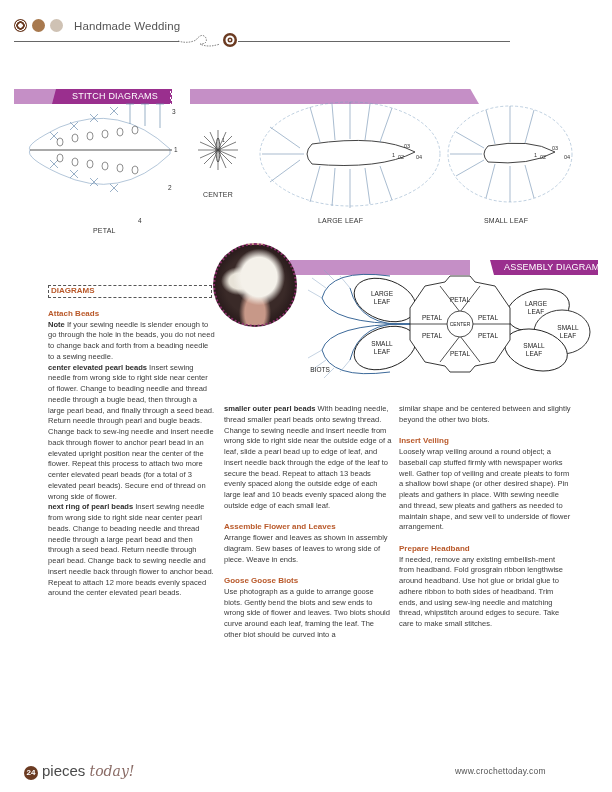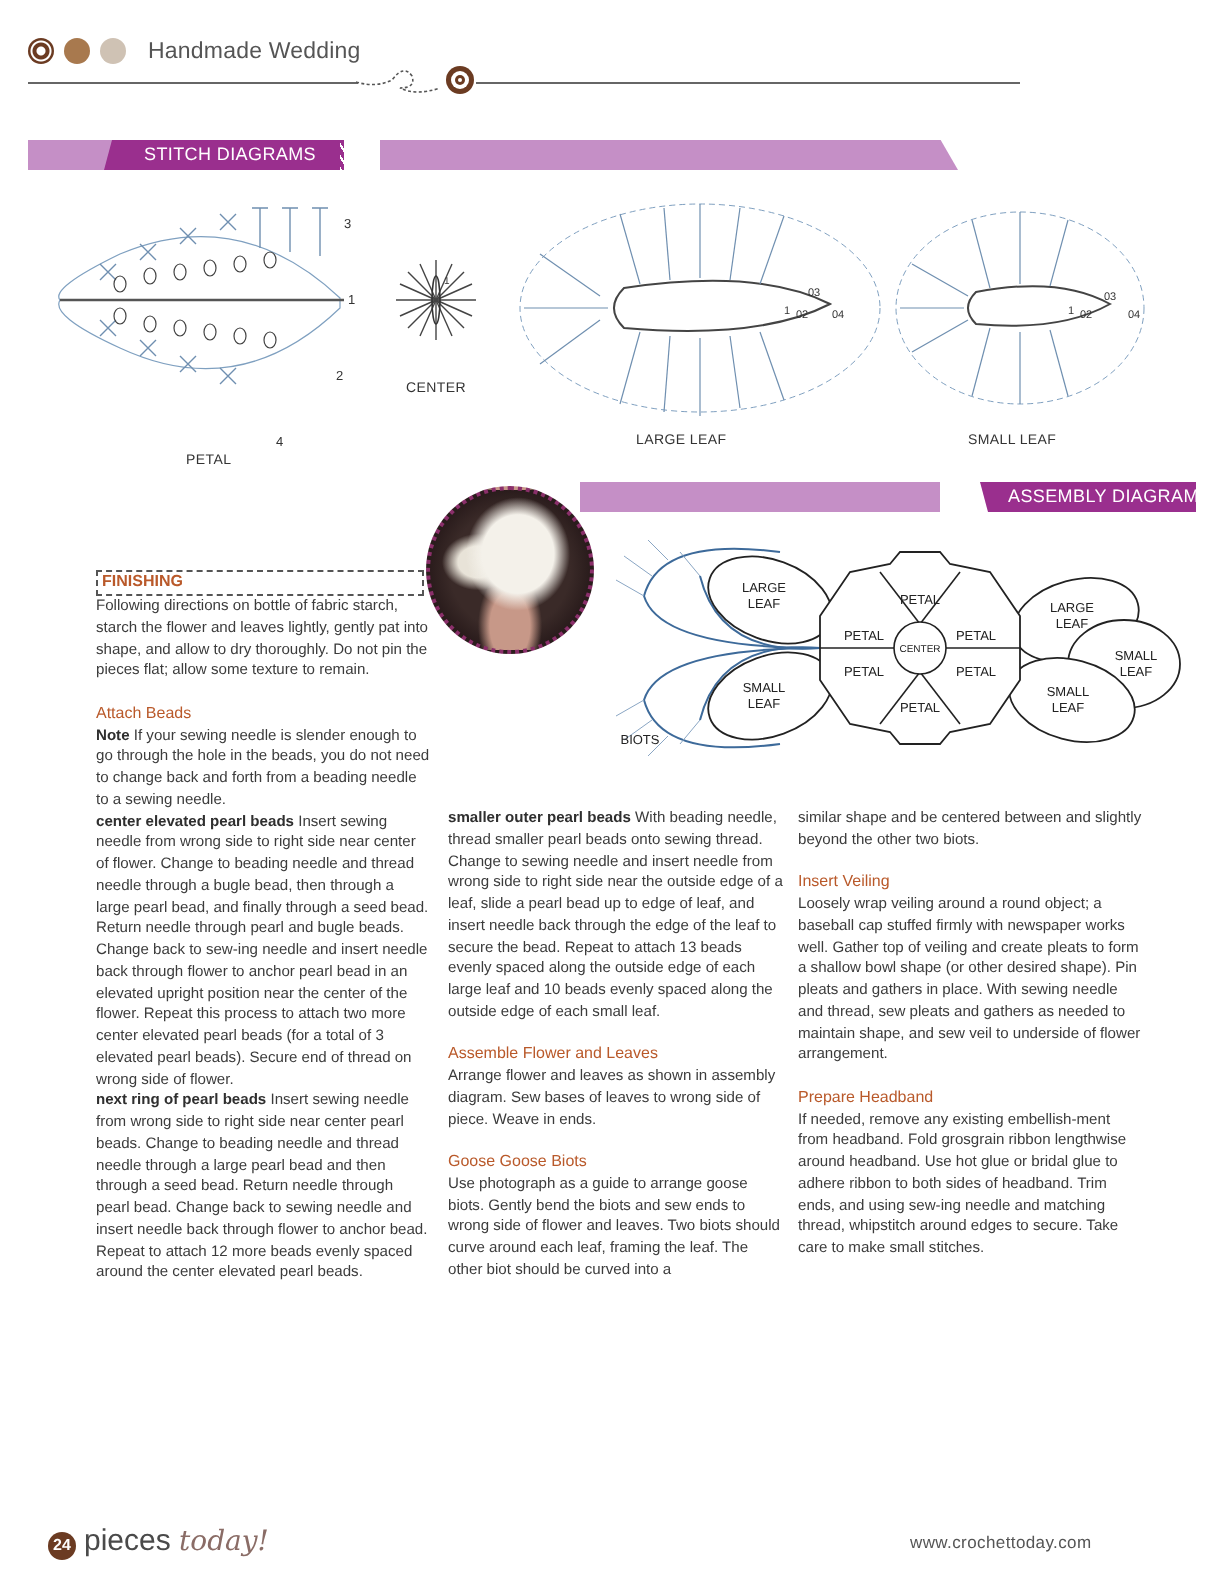--- a/index.html
+++ b/index.html
@@ -12,21 +12,21 @@
   .dot.flower { background: radial-gradient(circle, #fff 0 2px, #6b3b22 2.5px 4px, #fff 4.5px 5px, #6b3b22 5.5px); }
   .dot.brown { background: #a8794e; }
   .dot.tan { background: #cfc2b4; }
   .hdr-title { font-size: 11.5px; color: #555; margin-left: 6px; letter-spacing: 0.1px; }
   .rule { position: absolute; top: 41px; height: 1px; background: #666; }
   .rule.l { left: 14px; width: 165px; }
   .rule.r { left: 238px; width: 272px; }
   .rule-deco { position: absolute; left: 178px; top: 30px; width: 64px; height: 20px; }
 
   
-  .banner { position: absolute; height: 15px; }
+  .banner { position: absolute; height: 15px; margin-top: 19px; }
   .banner .light { position: absolute; top: 0; height: 15px; background: #c58fc6; }
   .banner .dark { position: absolute; top: 0; height: 15px; background: #9a2f8e; }
   .banner .lbl { position: absolute; top: 2px; font-size: 9px; color: #fff; letter-spacing: 0.2px; text-transform: uppercase; }
   .banner .stripes { position: absolute; top: 0; height: 15px; width: 18px;
       background: repeating-linear-gradient(60deg, #fff 0 1px, transparent 1px 3px); }
 
   
   svg text { font-family: "Liberation Sans", sans-serif; }
   .diag-label { position: absolute; font-size: 7px; color: #333; letter-spacing: 0.2px; }
 
@@ -36,21 +36,21 @@
       background:
         radial-gradient(ellipse at 55% 40%, #f4f1ea 0 18px, transparent 26px),
         radial-gradient(ellipse at 30% 45%, #e8e3d8 0 10px, transparent 18px),
         radial-gradient(ellipse at 50% 85%, #c79888 0 10px, transparent 16px),
         radial-gradient(circle at 50% 50%, #3a2a28 0 30px, #2a1c1c 40px); }
 
   
   .col { position: absolute; font-size: 7.55px; line-height: 10.75px; color: #3b3b3b; }
   .col p { margin: 0; }
   .col .gap { height: 10.75px; }
-  .h-orange { color: #b9592a; font-weight: normal; font-size: 8px; }
+  .h-orange { color: #b9592a; font-weight: bold; font-size: 8px; }
   .bold { font-weight: bold; color: #2f2f2f; }
 
   .finishing-box { position: absolute; left: 48px; top: 285px; width: 162px; height: 11px;
       border: 1px dashed #555; }
   .finishing-box span { position: absolute; left: 2px; top: 0px; font-size: 8px; font-weight: bold; color: #b9592a; }
 
   
   .pgnum { position: absolute; left: 24px; top: 766px; width: 14px; height: 14px; border-radius: 50%;
       background: #6b3b22; color: #fff; font-size: 8px; text-align: center; line-height: 14px; font-weight: bold; }
   .brand { position: absolute; left: 42px; top: 762px; font-size: 15px; color: #4a4a4a; }
@@ -238,25 +238,24 @@
     <text x="236" y="46">LEAF</text>
     <text x="268" y="62">SMALL</text>
     <text x="268" y="70">LEAF</text>
     <text x="234" y="80">SMALL</text>
     <text x="234" y="88">LEAF</text>
     <text x="20" y="104">BIOTS</text>
   </g>
 </svg>
 
 <div class="finishing-box">
-  <span>FINISHING</span>
+  <span>DIAGRAMS</span>
 </div>
 
 <div class="col" style="left:48px; top:298px; width:167px;">
-  <p>Following directions on bottle of fabric starch, starch the flower and leaves lightly, gently pat into shape, and allow to dry thoroughly. Do not pin the pieces flat; allow some texture to remain.</p>
   <div class="gap"></div>
   <p class="h-orange">Attach Beads</p>
   <p><span class="bold">Note</span><span> If your sewing needle is slender enough to go through the hole in the beads, you do not need to change back and forth from a beading needle to a sewing needle.</span></p>
   <p><span class="bold">center elevated pearl beads</span><span> Insert sewing needle from wrong side to right side near center of flower. Change to beading needle and thread needle through a bugle bead, then through a large pearl bead, and finally through a seed bead. Return needle through pearl and bugle beads. Change back to sew-ing needle and insert needle back through flower to anchor pearl bead in an elevated upright position near the center of the flower. Repeat this process to attach two more center elevated pearl beads (for a total of 3 elevated pearl beads). Secure end of thread on wrong side of flower.</span></p>
   <p><span class="bold">next ring of pearl beads</span><span> Insert sewing needle from wrong side to right side near center pearl beads. Change to beading needle and thread needle through a large pearl bead and then through a seed bead. Return needle through pearl bead. Change back to sewing needle and insert needle back through flower to anchor bead. Repeat to attach 12 more beads evenly spaced around the center elevated pearl beads.</span></p>
 </div>
 
 <div class="col" style="left:224px; top:404px; width:168px; height:340px; overflow:hidden;">
   <p><span class="bold">smaller outer pearl beads</span><span> With beading needle, thread smaller pearl beads onto sewing thread. Change to sewing needle and insert needle from wrong side to right side near the outside edge of a leaf, slide a pearl bead up to edge of leaf, and insert needle back through the edge of the leaf to secure the bead. Repeat to attach 13 beads evenly spaced along the outside edge of each large leaf and 10 beads evenly spaced along the outside edge of each small leaf.</span></p>
   <div class="gap"></div>

